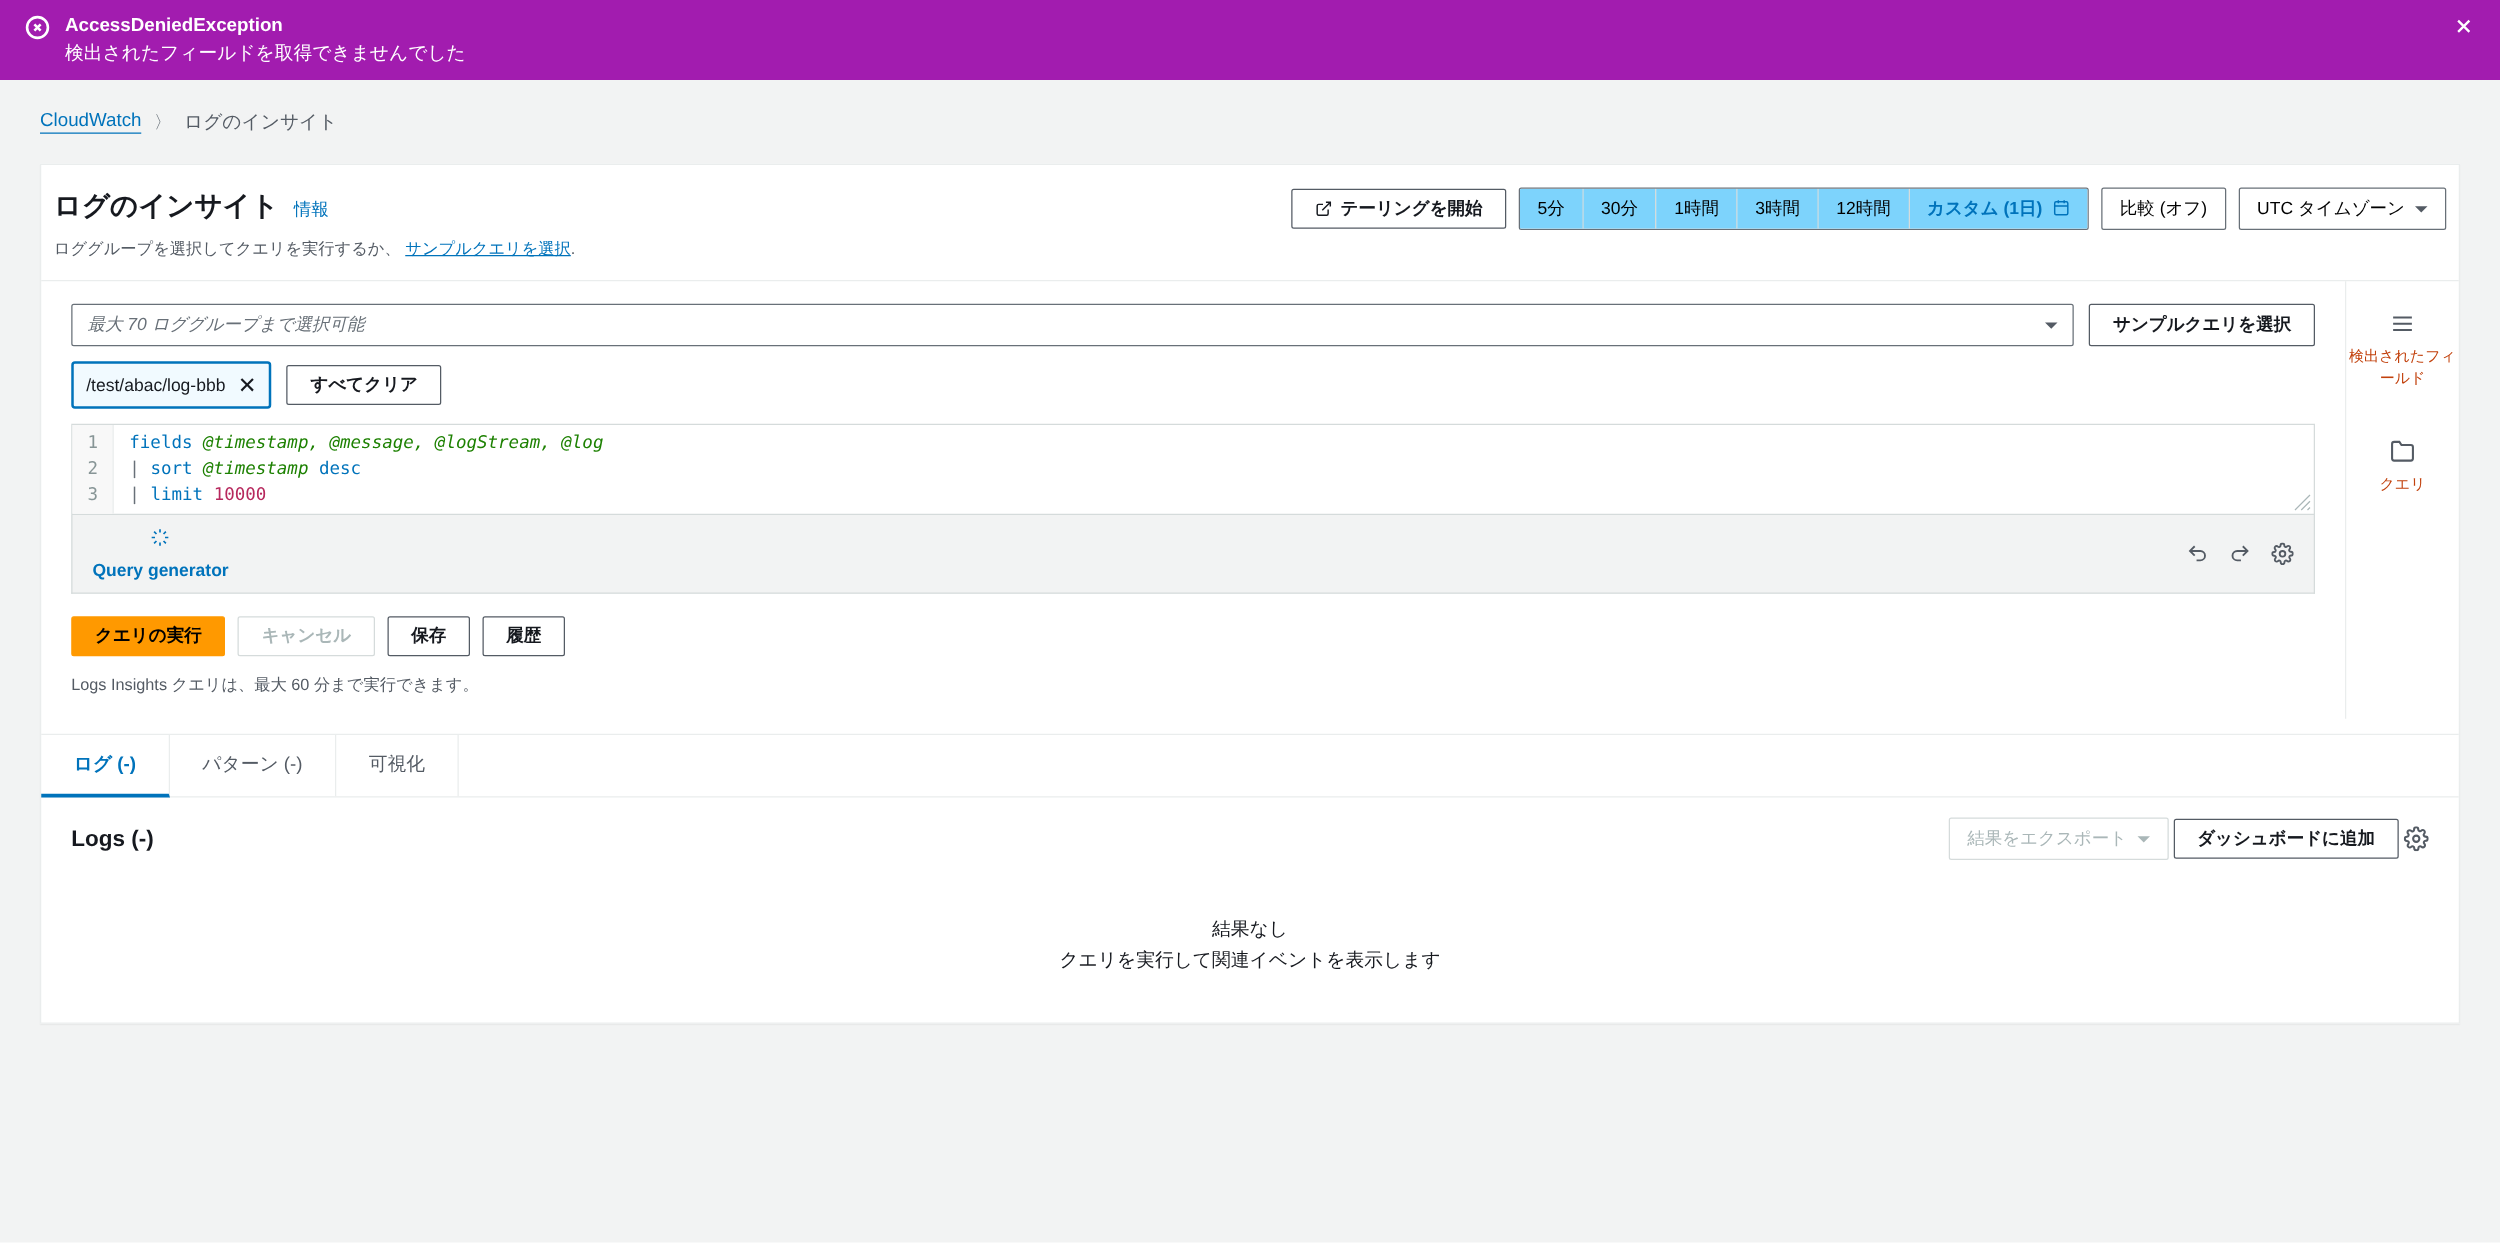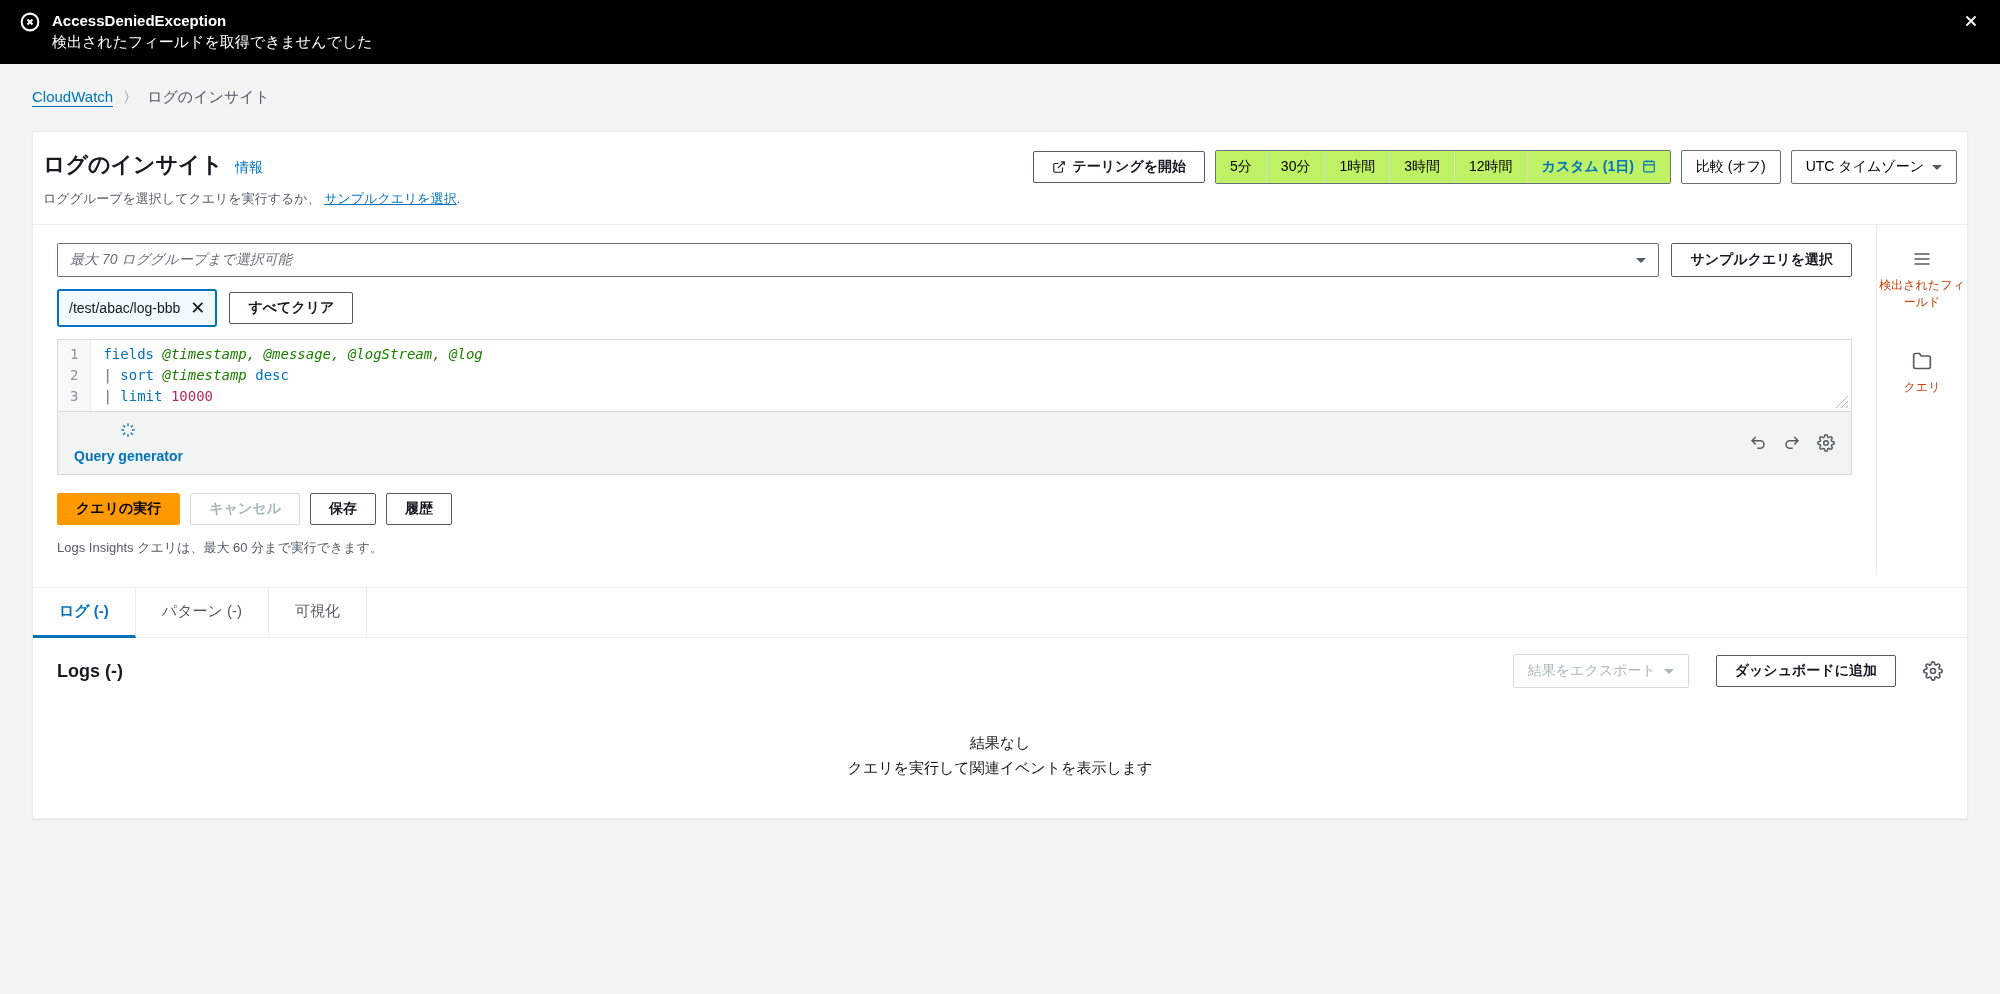--- a/index.html
+++ b/index.html
@@ -1,18 +1,18 @@
 <!DOCTYPE html>
 <html><head>
 <meta charset="utf-8">
 <style>
 * { box-sizing: border-box; margin: 0; padding: 0; }
 body { font-family: "Amazon Ember", "Helvetica Neue", Arial, sans-serif; background: #f2f3f3; font-size: 14px; color: #16191f; }
 
-.error-banner { background: #000000; color: #fff; padding: 12px 20px; display: flex; align-items: flex-start; justify-content: space-between; }
+.error-banner { background: #a21caf; color: #fff; padding: 12px 20px; display: flex; align-items: flex-start; justify-content: space-between; }
 .error-content { display: flex; gap: 12px; }
 .error-icon { width: 20px; height: 20px; flex-shrink: 0; }
 .error-title { font-weight: 700; font-size: 15px; }
 .error-desc { font-size: 15px; margin-top: 4px; }
 .error-close { cursor: pointer; font-size: 22px; color: #fff; background: none; border: none; }
 
 .container { padding: 24px 32px; }
 
 .breadcrumb { display: flex; align-items: center; gap: 10px; margin-bottom: 24px; font-size: 15px; }
 .breadcrumb-link { color: #0073bb; text-decoration: none; border-bottom: 1px solid #0073bb; padding-bottom: 1px; }
@@ -26,21 +26,21 @@
 .page-title { font-size: 22px; font-weight: 700; display: inline-block; }
 .info-link { color: #0073bb; font-size: 14px; margin-left: 8px; font-weight: 400; cursor: pointer; }
 .subtitle { font-size: 13px; color: #545b64; margin-top: 10px; }
 .subtitle a { color: #0073bb; text-decoration: underline; }
 
 .header-right { display: flex; gap: 10px; align-items: center; }
 .btn { background: #fff; border: 1px solid #545b64; border-radius: 2px; padding: 6px 18px; font-size: 14px; cursor: pointer; color: #16191f; font-weight: 600; display: inline-flex; align-items: center; gap: 6px; }
 .btn-primary { background: #ff9900; border-color: #ff9900; color: #000; }
 .btn-disabled { color: #aab7b8; border-color: #d5dbdb; cursor: not-allowed; }
 .time-group { display: flex; border: 1px solid #687078; border-radius: 2px; overflow: hidden; }
-.time-btn { padding: 7px 14px; font-size: 14px; cursor: pointer; border: none; background: #bef264; border-right: 1px solid #d5dbdb; }
+.time-btn { padding: 7px 14px; font-size: 14px; cursor: pointer; border: none; background: #7dd3fc; border-right: 1px solid #d5dbdb; }
 .time-btn:last-child { border-right: none; }
 .time-btn.active { color: #0073bb; font-weight: 700; }
 .time-btn .cal-icon { margin-left: 4px; }
 .select-btn { background: #fff; border: 1px solid #687078; border-radius: 2px; padding: 7px 14px; font-size: 14px; cursor: pointer; display: flex; align-items: center; gap: 8px; }
 .caret { width: 0; height: 0; border-left: 5px solid transparent; border-right: 5px solid transparent; border-top: 5px solid #545b64; display: inline-block; }
 
 .body-row { display: flex; border-top: 1px solid #eaeded; }
 .main-col { flex: 1; padding: 18px 24px; border-right: 1px solid #eaeded; }
 .side-col { width: 90px; display: flex; flex-direction: column; align-items: center; padding-top: 24px; gap: 40px; }
 .side-item { display: flex; flex-direction: column; align-items: center; gap: 8px; cursor: pointer; color: #c2410c; font-size: 12px; text-align: center; line-height: 1.4; }
@@ -69,21 +69,21 @@
 
 .action-row { display: flex; gap: 10px; margin-top: 18px; }
 .hint-text { font-size: 13px; color: #545b64; margin-top: 14px; }
 
 .tabs { display: flex; border-top: 1px solid #eaeded; border-bottom: 1px solid #eaeded; margin-top: 12px; }
 .tab { padding: 14px 26px; font-size: 15px; cursor: pointer; color: #545b64; border-right: 1px solid #eaeded; }
 .tab.active { color: #0073bb; font-weight: 700; border-bottom: 3px solid #0073bb; margin-bottom: -1px; }
 
 .results-header { display: flex; justify-content: space-between; align-items: center; padding: 16px 24px; }
 .results-title { font-size: 18px; font-weight: 700; }
-.results-actions { display: flex; gap: 27px; align-items: center; }
+.results-actions { display: flex; gap: 4px; align-items: center; }
 .gear-btn { background: none; border: none; cursor: pointer; color: #545b64; font-size: 18px; }
 
 .empty-state { text-align: center; padding: 30px 0 40px; color: #16191f; font-size: 15px; }
 .empty-state div:first-child { margin-bottom: 6px; }
 
 svg { display: block; }
 </style>
 </head>
 <body>
 

